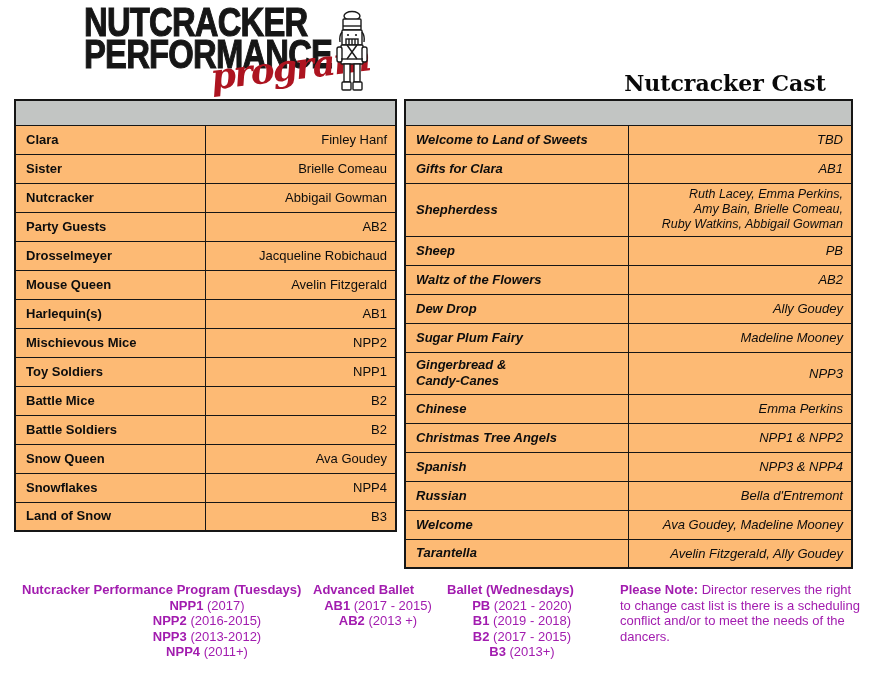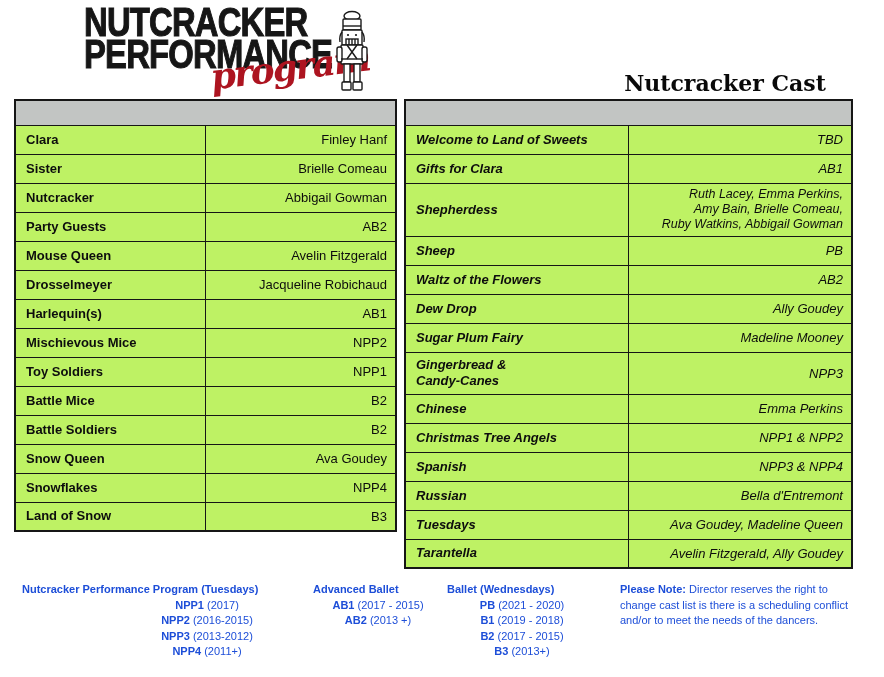--- a/index.html
+++ b/index.html
@@ -17,38 +17,38 @@
                  font-style:italic; font-weight:700; font-size:36px; letter-spacing:-2px;
                  color:#ad1420; transform:rotate(-7deg); white-space:nowrap; }
   .nutcracker { position:absolute; left:249px; top:4px; }
 
   
   .cast-title { position:absolute; left:592px; top:70px; width:266px; text-align:center;
                 font-family:"DejaVu Serif","Liberation Serif",serif; font-weight:700;
                 font-size:22px; color:#090909; }
 
   
-  table.cast { position:absolute; border-collapse:collapse; background:#bef264;
+  table.cast { position:absolute; border-collapse:collapse; background:#fdba74;
                border:2.5px solid #161616; table-layout:fixed; }
   table.cast td { border:1.5px solid #161616; vertical-align:middle;
                   font-size:13px; height:29px; }
   table.cast td.role { font-weight:700; text-align:left; padding:2px 4px 2px 10px;
                        white-space:pre-line; line-height:16px; }
   table.cast td.cast-val { text-align:right; padding:2px 8px 2px 4px;
                            white-space:pre-line; line-height:15px; }
   table.cast .hdr td { background:#c2c5c3; height:25px; border-bottom:1.5px solid #161616; }
   #left-table  { left:14px;  top:99px;  width:383px; }
   #left-table  td.role { width:185px; }
   #right-table { left:404px; top:99px;  width:449px;font-style:italic; }
   #right-table td.role { width:198px; }
   #right-table tbody tr:nth-of-type(3) td.cast-val { font-size:12.5px; height:53px; }
   #right-table tbody tr:nth-of-type(8) td { height:42px; }
 
   
-  .foot { position:absolute; top:582px; font-size:11px; line-height:15.5px; color:#1d4ed8; }
+  .foot { position:absolute; top:582px; font-size:13px; line-height:15.5px; color:#a21caf; }
   .foot .head { font-weight:700; }
   .foot .item { display:block;text-align:center; }
   .foot .item b { font-weight:700; }
   #foot-npp { left:22px; width:290px; }
   #foot-npp .items { padding-left:80px; }
   #foot-ab  { left:313px; width:130px; }
   #foot-b   { left:447px; width:150px; }
   #foot-note{ left:620px; width:245px; }
   #foot-note .head { display:inline; }
 </style>
@@ -114,27 +114,27 @@
       <td class="role">Nutcracker</td>
       <td class="cast-val">Abbigail Gowman</td>
     </tr>
 
     <tr class="cast-row">
       <td class="role">Party Guests</td>
       <td class="cast-val">AB2</td>
     </tr>
 
     <tr class="cast-row">
+      <td class="role">Drosselmeyer</td>
+      <td class="cast-val">Jacqueline Robichaud</td>
+    </tr>
+
+    <tr class="cast-row">
       <td class="role">Mouse Queen</td>
       <td class="cast-val">Avelin Fitzgerald</td>
-    </tr>
-
-    <tr class="cast-row">
-      <td class="role">Drosselmeyer</td>
-      <td class="cast-val">Jacqueline Robichaud</td>
     </tr>
 
 
     <tr class="cast-row">
       <td class="role">Harlequin(s)</td>
       <td class="cast-val">AB1</td>
     </tr>
 
     <tr class="cast-row">
       <td class="role">Mischievous Mice</td>
@@ -237,22 +237,22 @@
       <td class="role">Spanish</td>
       <td class="cast-val">NPP3 &amp; NPP4</td>
     </tr>
 
     <tr class="cast-row">
       <td class="role">Russian</td>
       <td class="cast-val">Bella d'Entremont</td>
     </tr>
 
     <tr class="cast-row">
-      <td class="role">Tuesdays</td>
-      <td class="cast-val">Ava Goudey, Madeline Queen</td>
+      <td class="role">Welcome</td>
+      <td class="cast-val">Ava Goudey, Madeline Mooney</td>
     </tr>
 
     <tr class="cast-row">
       <td class="role">Tarantella</td>
       <td class="cast-val">Avelin Fitzgerald, Ally Goudey</td>
     </tr>
   </tbody>
   </table>
 
   <div class="foot" id="foot-npp">

